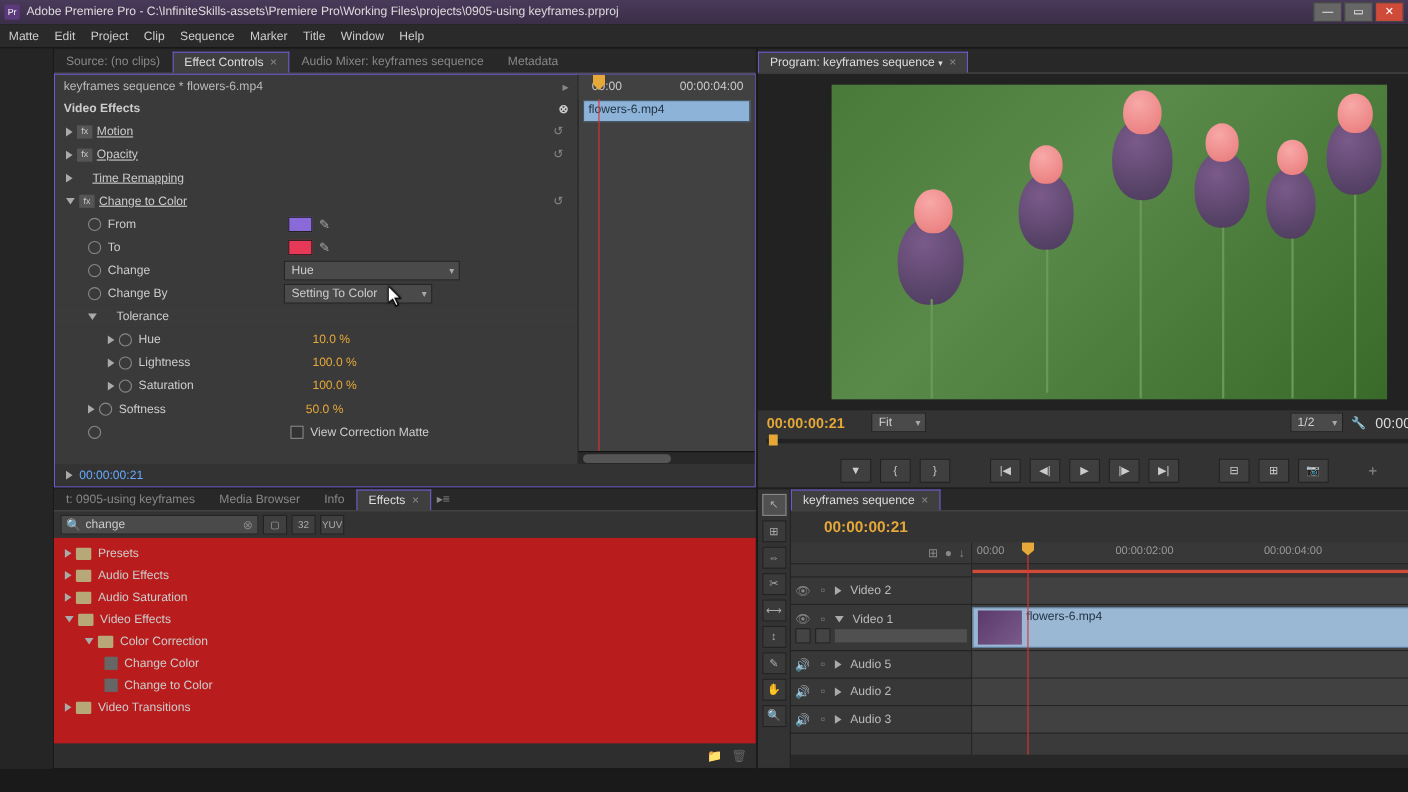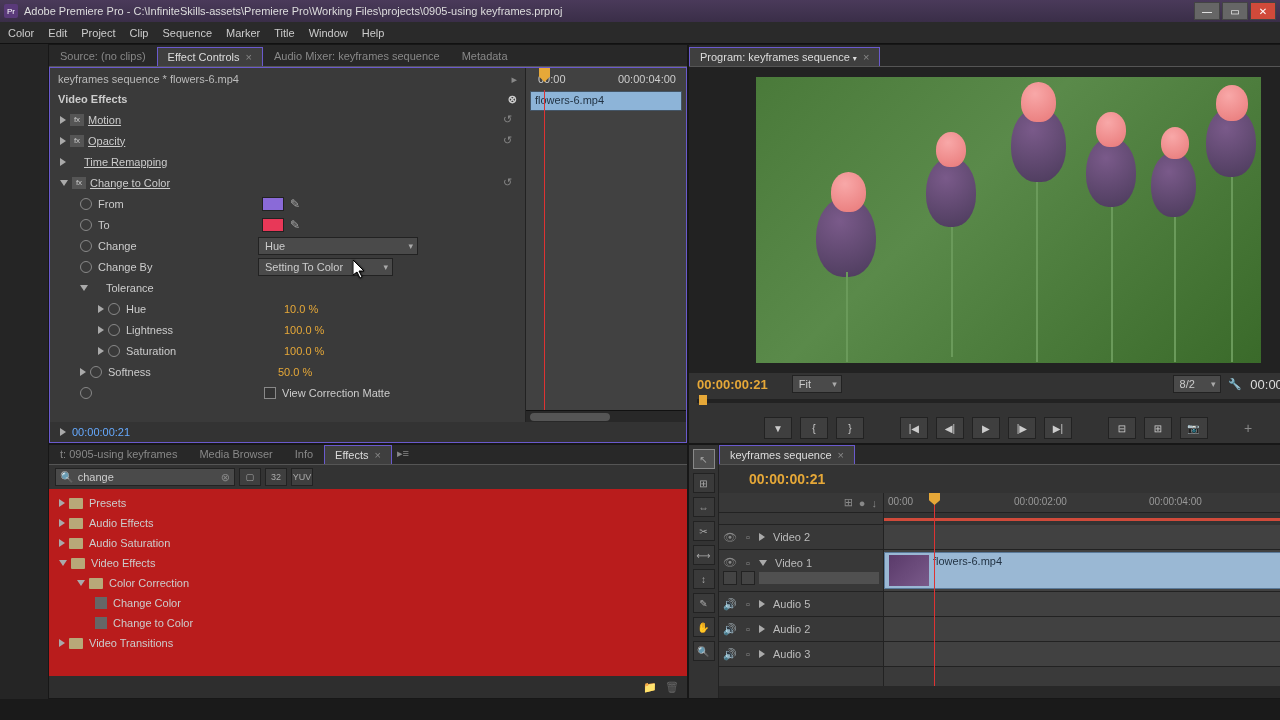--- a/index.html
+++ b/index.html
@@ -133,21 +133,21 @@
   <div class="icon">Pr</div>
   <div class="titlebar-text">Adobe Premiere Pro - C:\InfiniteSkills-assets\Premiere Pro\Working Files\projects\0905-using keyframes.prproj</div>
   <div class="winbtns">
     <div class="winbtn">—</div>
     <div class="winbtn">▭</div>
     <div class="winbtn close">✕</div>
   </div>
 </div>
 
 <div class="menubar">
-  <span>Color</span>
+  <span>Matte</span>
   <span>Edit</span>
   <span>Project</span>
   <span>Clip</span>
   <span>Sequence</span>
   <span>Marker</span>
   <span>Title</span>
   <span>Window</span>
   <span>Help</span>
 </div>
 
@@ -295,21 +295,21 @@
         <div class="stem" style="left:280px; top:105px; height:180px"></div>
         <div class="stem" style="left:355px; top:130px; height:155px"></div>
         <div class="stem" style="left:418px; top:140px; height:145px"></div>
         <div class="stem" style="left:475px; top:100px; height:185px"></div>
       </div>
     </div>
     <div class="monitor-footer">
       <span class="tc-left">00:00:00:21</span>
       <span class="dropdown fit" style="width:50px">Fit</span>
       <span class="spacer"></span>
-      <span class="dropdown" style="width:48px">8/2</span>
+      <span class="dropdown" style="width:48px">1/2</span>
       <span style="margin:0 8px; color:#888">🔧</span>
       <span class="tc-right">00:00:07:02</span>
     </div>
     <div class="monitor-scrub">
       <div class="track"></div>
       <div class="head"></div>
     </div>
     <div class="monitor-controls">
       <div class="ctrl-btn">▼</div>
       <div class="ctrl-btn">{</div>

